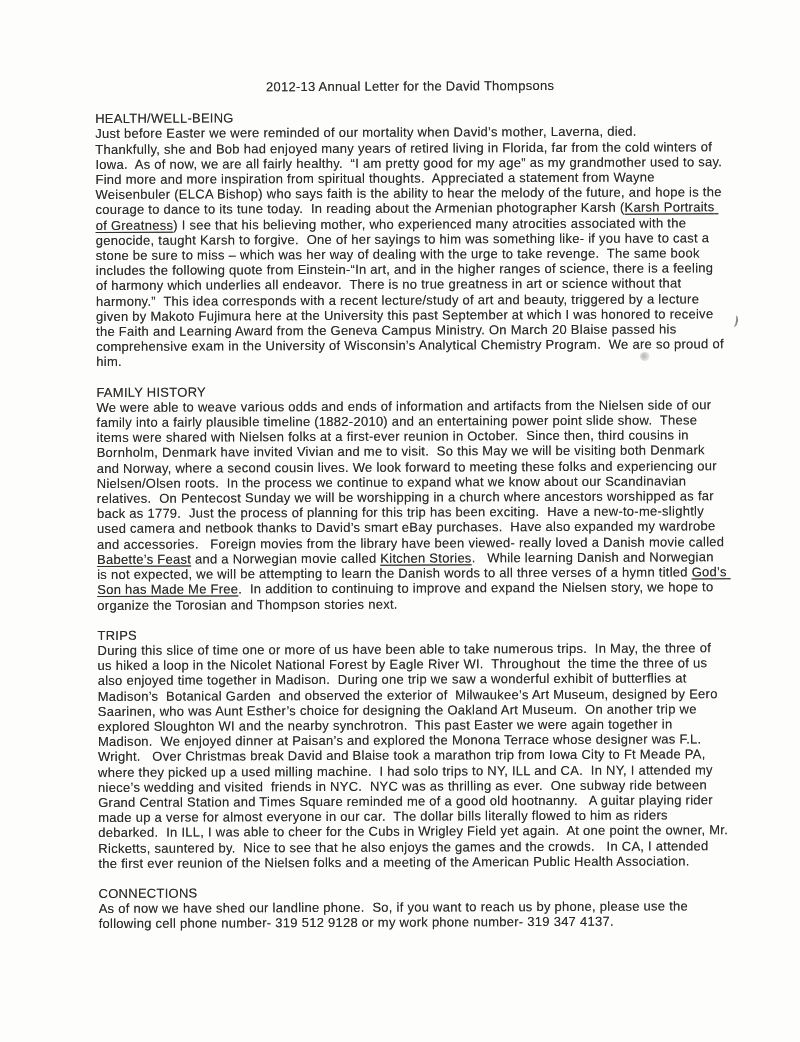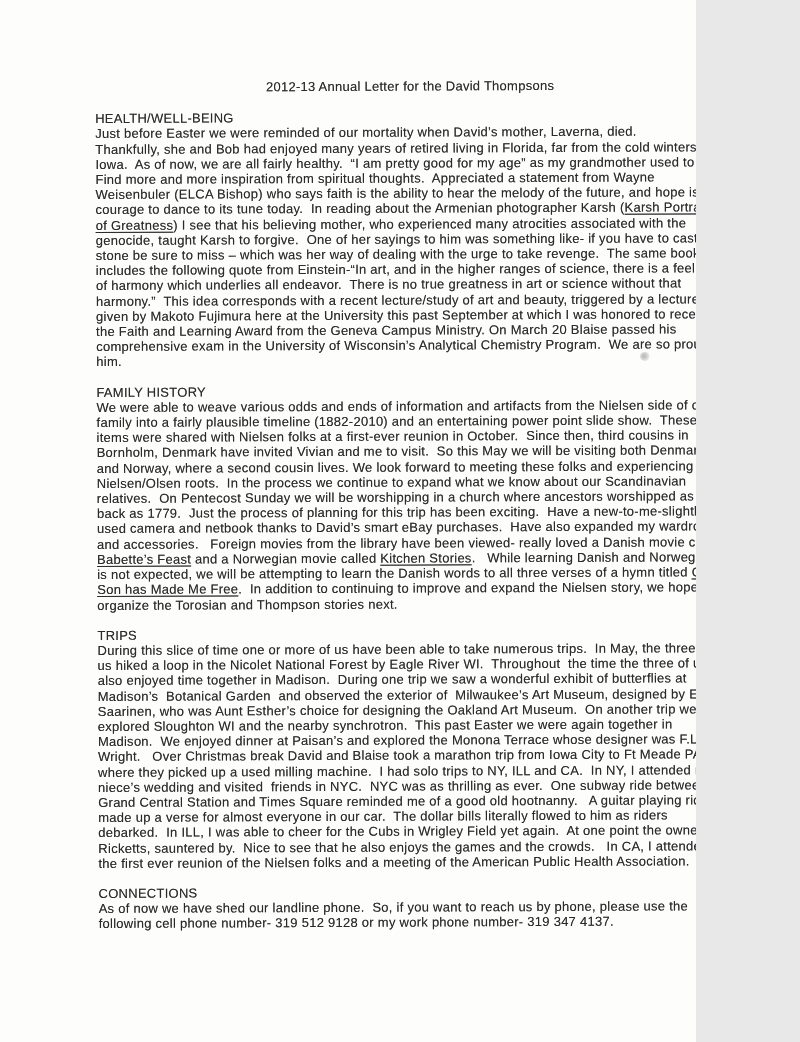--- a/index.html
+++ b/index.html
@@ -1,18 +1,18 @@
 <!DOCTYPE html>
 <html><head>
 <meta charset="utf-8">
 <style>
   html, body { margin: 0; padding: 0; background: #e8e8e8; }
   .page {
     position: relative;
-    width: 696px;
+    width: 800px;
     height: 1042px;
     background: #fdfdfc;
     overflow: hidden;
     font-family: "Liberation Sans", "DejaVu Sans", sans-serif;
   }
   .content {
     position: absolute;
     left: 95px;
     top: 80px;
     width: 630px;

